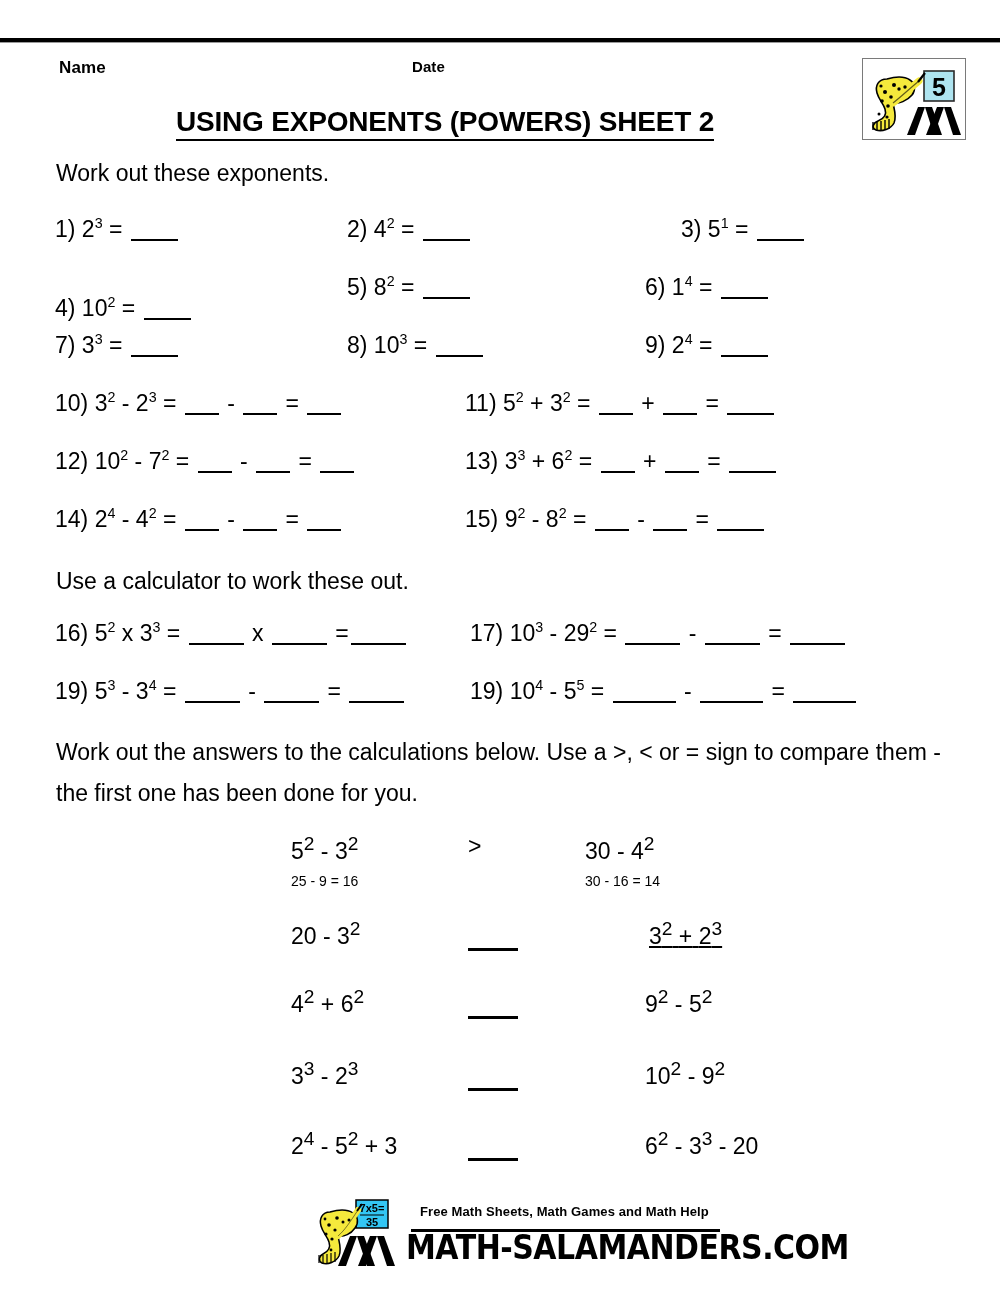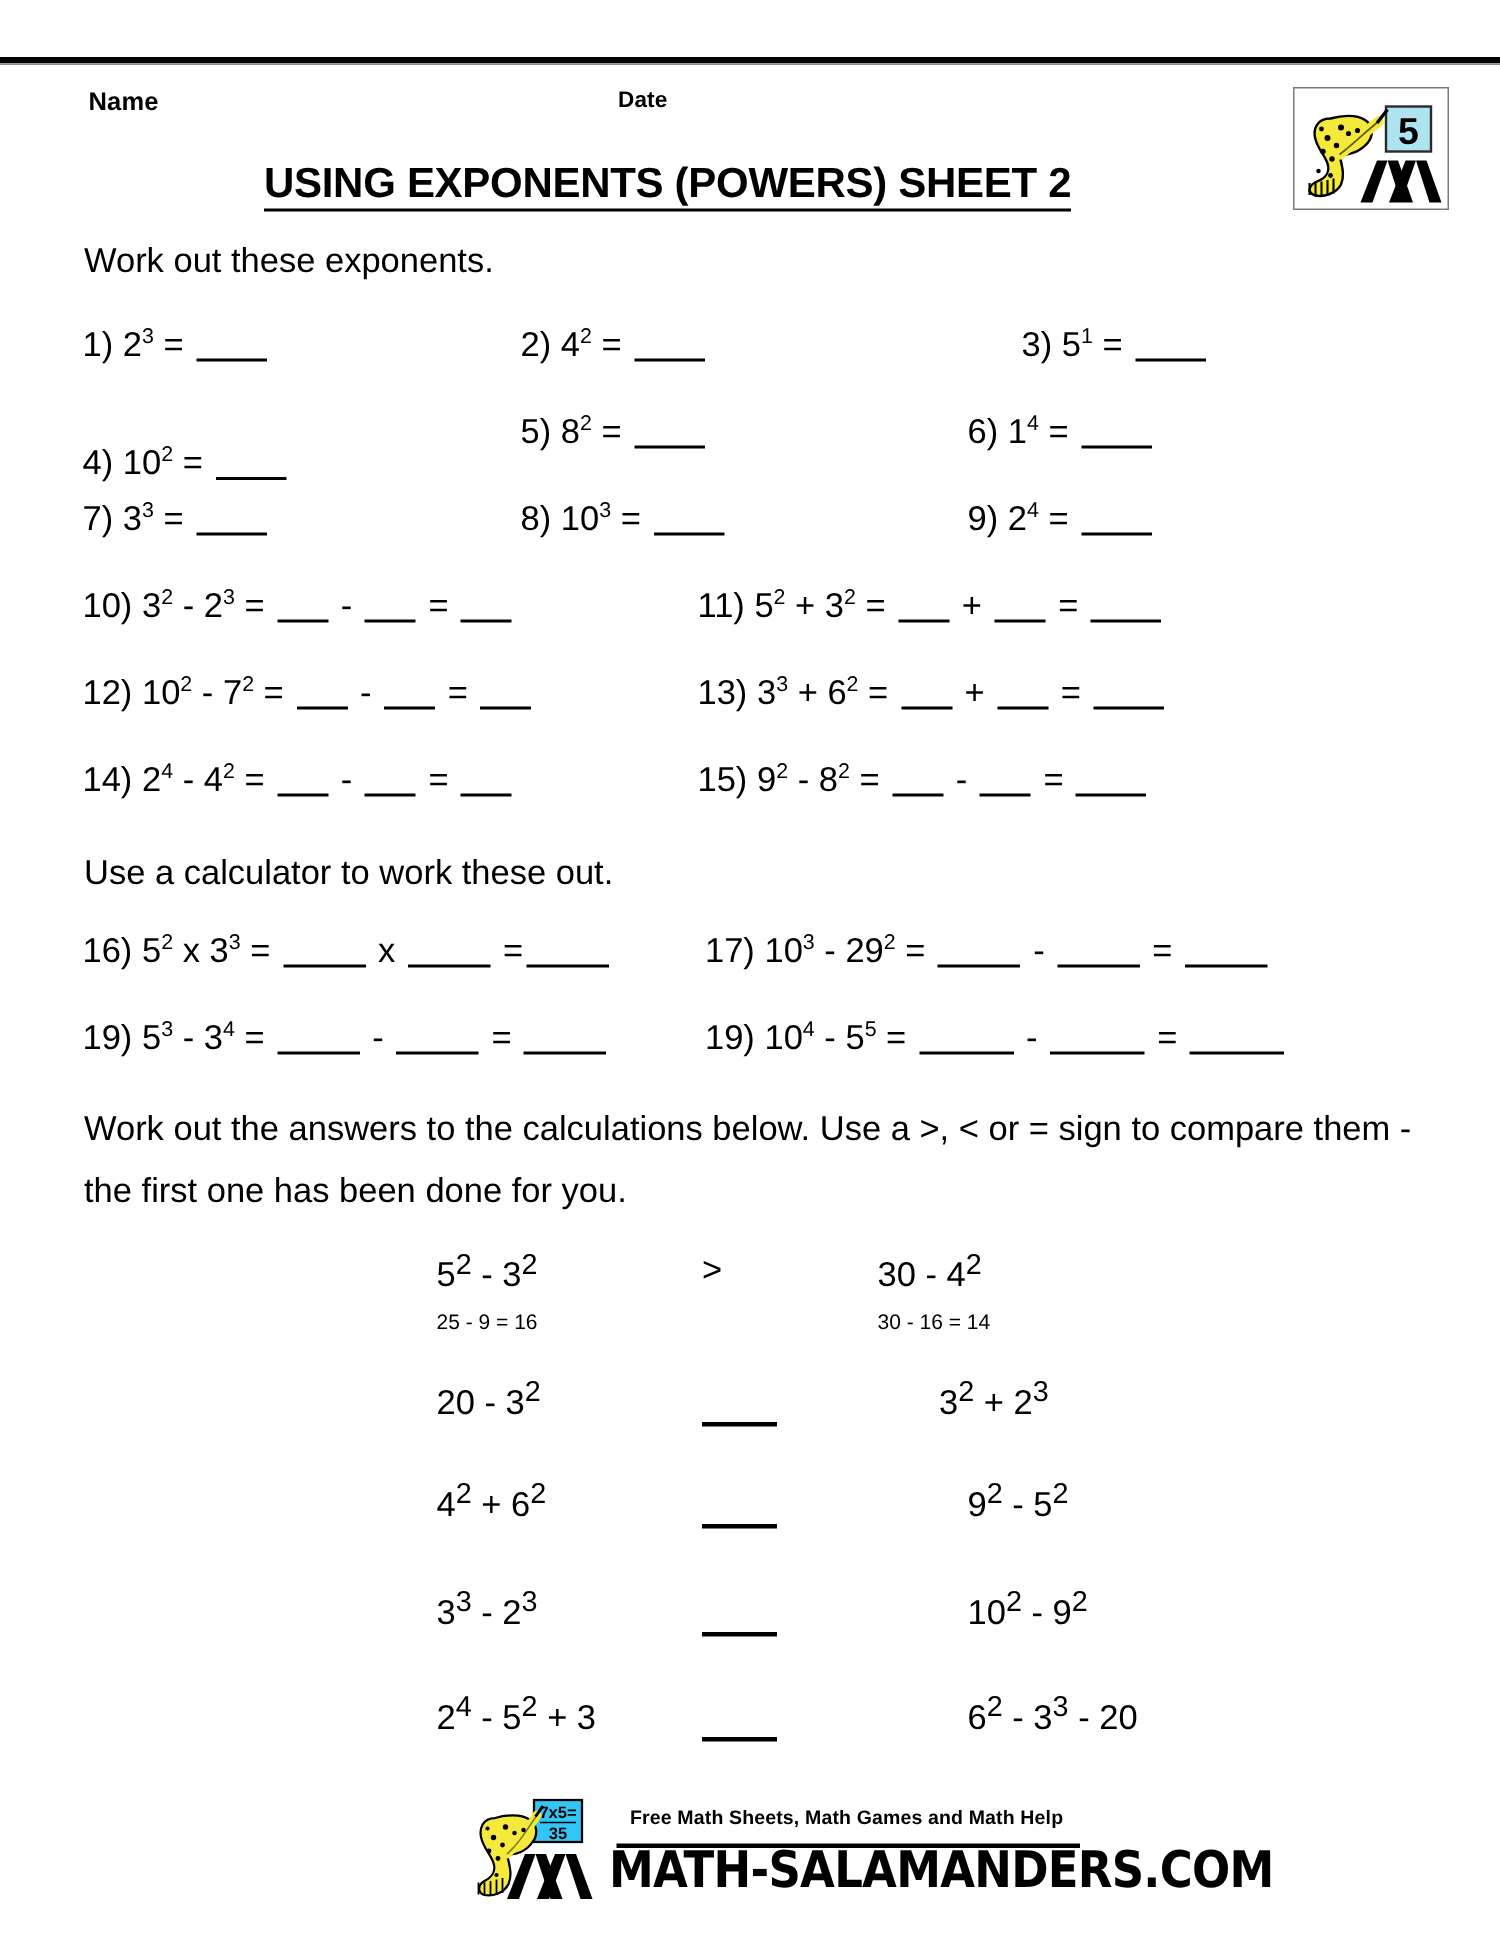--- a/index.html
+++ b/index.html
@@ -385,21 +385,21 @@
 <div class="cmp-work" style="left:585px; top:873px;">30 - 16 = 14</div>
 
 <div class="cmp-left" style="left:291px; top:918px;">
   <span>20</span><sup></sup>
   <span>-</span>
   <span>3</span><sup>2</sup>
 </div>
 <div class="cmp-sign" style="left:468px; top:924px;">
   <span class="cmp-blank"></span>
 </div>
-<div class="cmp-right" style="left:626px; top:918px;">
+<div class="cmp-right" style="left:649px; top:918px;text-decoration:underline;">
   <span>3</span><sup>2</sup>
   <span>+</span>
   <span>2</span><sup>3</sup>
 </div>
 
 <div class="cmp-left" style="left:291px; top:986px;">
   <span>4</span><sup>2</sup>
   <span>+</span>
   <span>6</span><sup>2</sup>
 </div>

